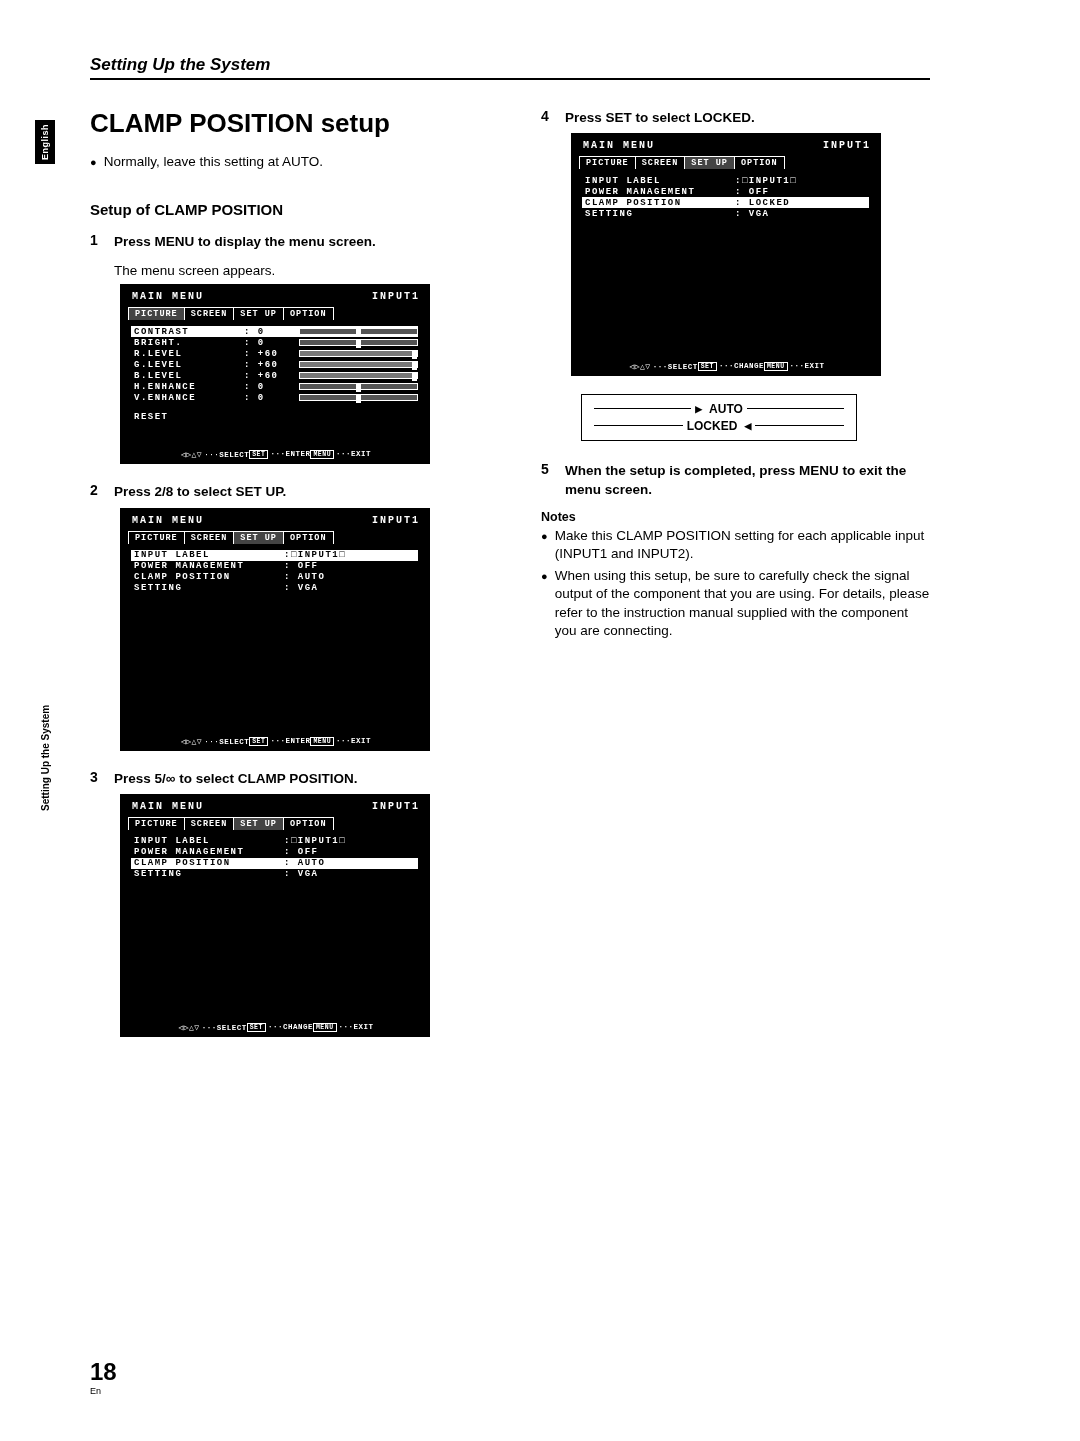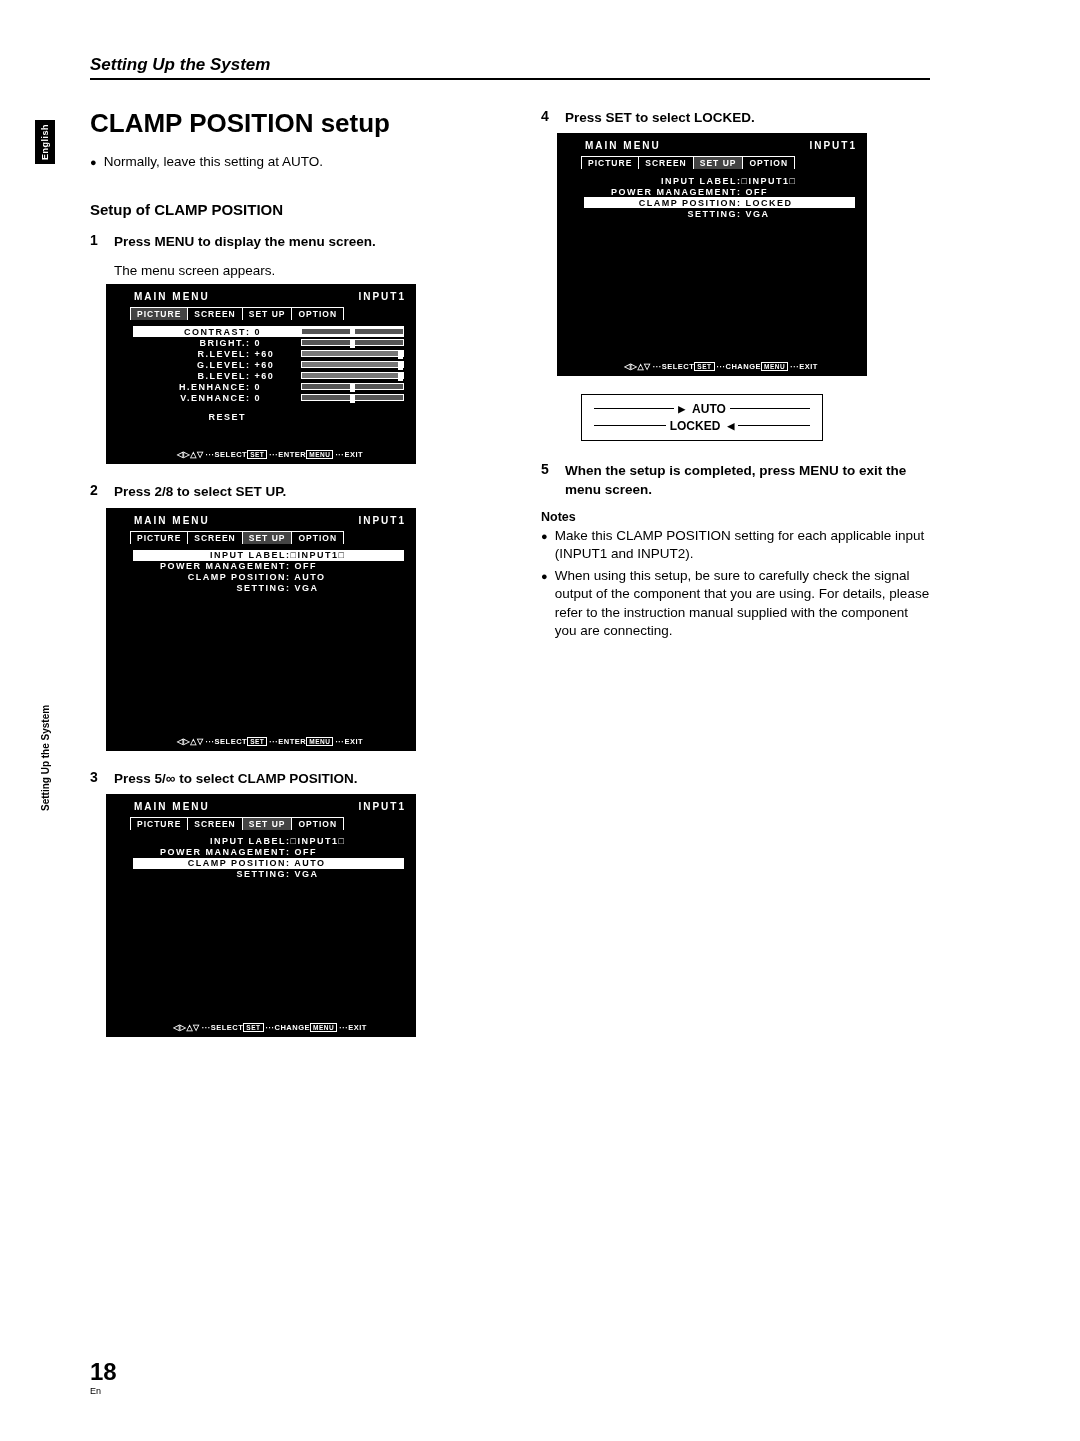--- a/index.html
+++ b/index.html
@@ -109,27 +109,27 @@
     line-height: 1.35;
   }
   .step .sub {
     font-size: 13.5px;
     font-weight: normal;
     display: block;
     margin-top: 12px;
   }
   
   .osd {
-    margin-left: 16px;
+    margin-left: 30px;
     width: 310px;
     background: #000;
     color: #fff;
-    font-family: Liberation Sans, sans-serif;
+    font-family: Liberation Mono, monospace;
     font-size: 10px;
-    padding: 5px 6px 3px 24px;
+    padding: 5px 6px 3px 8px;
     margin-top: 6px;
     margin-bottom: 18px;
     letter-spacing: 1px;
   }
   .osd .titlebar {
     display: flex;
     justify-content: space-between;
     font-weight: bold;
     letter-spacing: 2px;
     font-size: 10px;
@@ -159,21 +159,21 @@
     padding: 3px 6px 2px 6px;
   }
   .osd .row {
     display: flex;
     align-items: center;
     font-size: 9px;
     font-weight: bold;
     letter-spacing: 1.5px;
     padding: 0.5px 0;
   }
-  .osd .row .lab { width: 110px; text-align: right; }
+  .osd .row .lab { width: 110px; }
   .osd .row .val { width: 55px; }
   .osd .row.hl {
     background: #fff;
     color: #000;
     margin-left: -3px;
     padding-left: 3px;
   }
   .osd .slider {
     flex: 1;
     height: 7px;
@@ -213,21 +213,21 @@
     margin-right: 2px;
   }
   .notes-h {
     font-size: 12.5px;
     font-weight: bold;
     margin-top: 10px;
     margin-bottom: 3px;
   }
   .mode-box {
     margin: 12px 0 20px 40px;
-    width: 242px;
+    width: 276px;
     border: 1.5px solid #000;
     padding: 5px 12px 6px 12px;
     font-size: 12px;
     font-weight: bold;
   }
   .mode-box .line {
     display: flex;
     align-items: center;
     gap: 4px;
     line-height: 16px;

